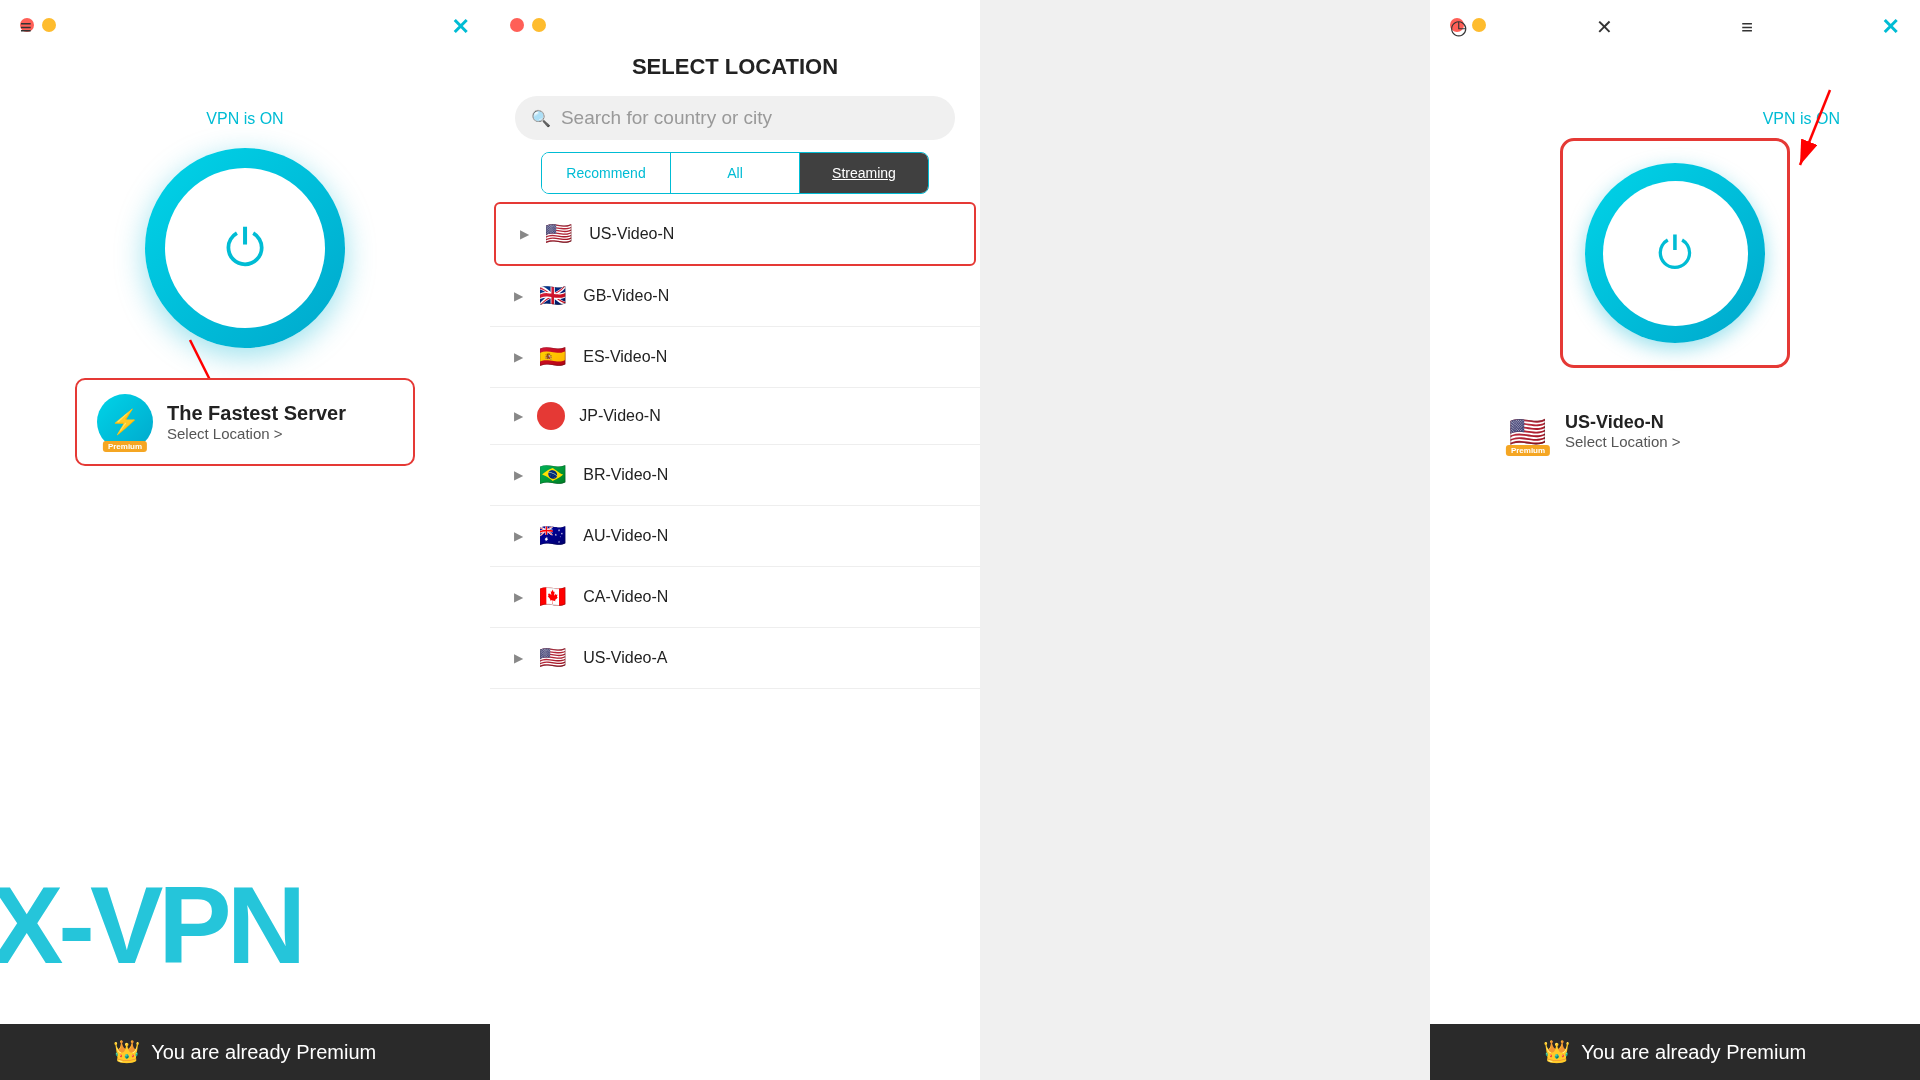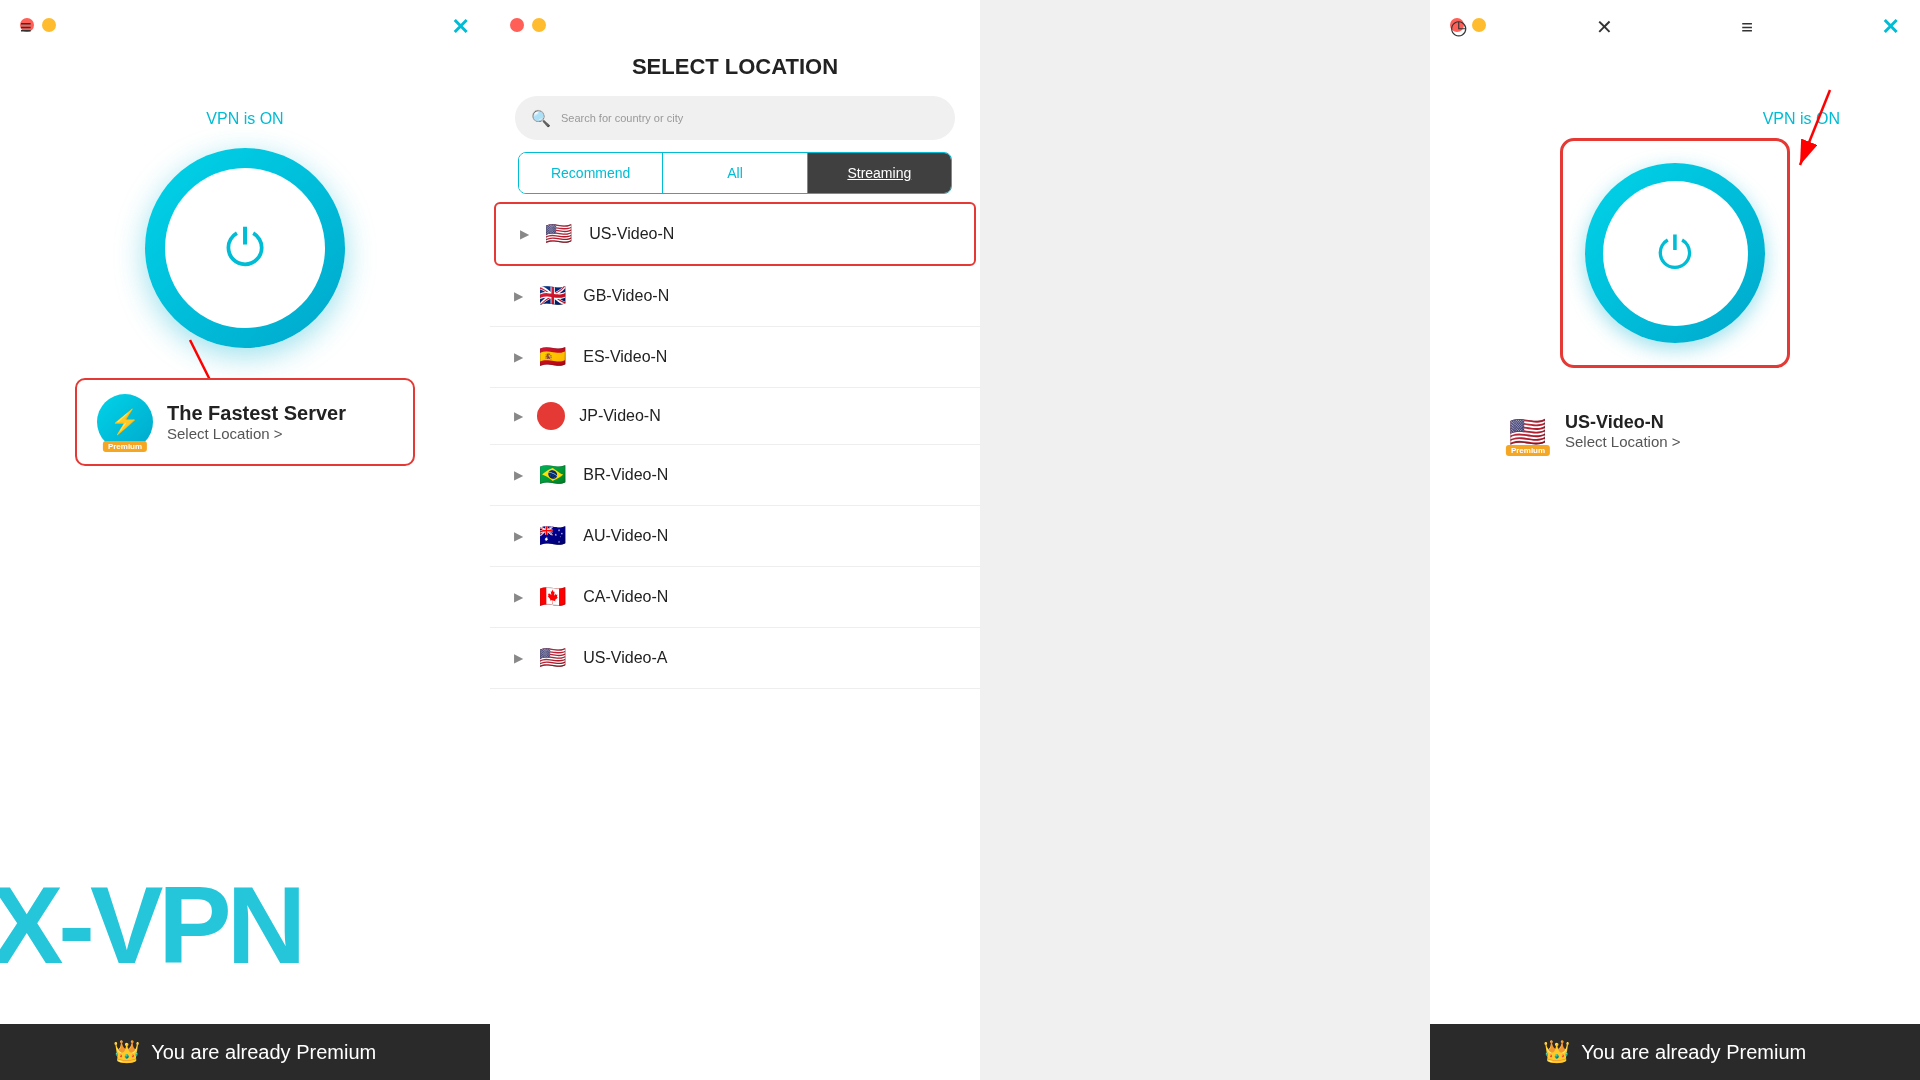--- a/index.html
+++ b/index.html
@@ -227,26 +227,26 @@
       display: flex;
       align-items: center;
       padding: 0 16px;
       gap: 10px;
     }
 
     .search-bar-icon { color: #999; font-size: 16px; }
 
     .search-placeholder {
       color: #999;
-      font-size: 11px;
+      font-size: 19px;
     }
 
     .tabs-container {
       margin-top: 12px;
-      width: 434px;
+      width: 388px;
       display: flex;
       border: 1.5px solid #00bcd4;
       border-radius: 8px;
       overflow: hidden;
     }
 
     .tab {
       flex: 1;
       height: 40px;
       display: flex;

